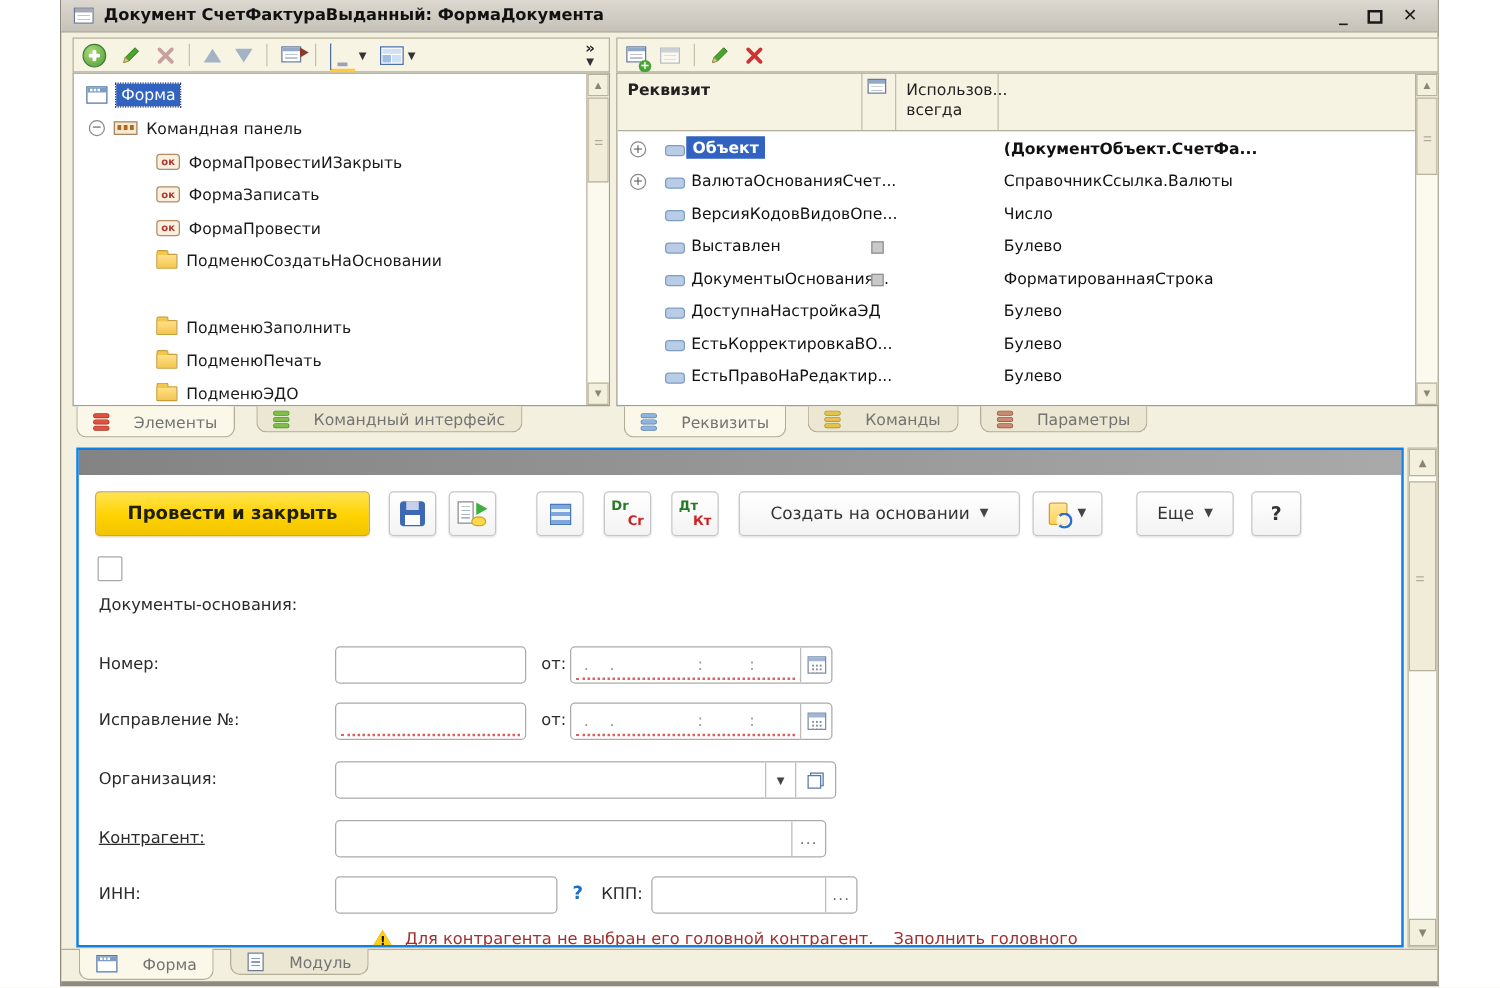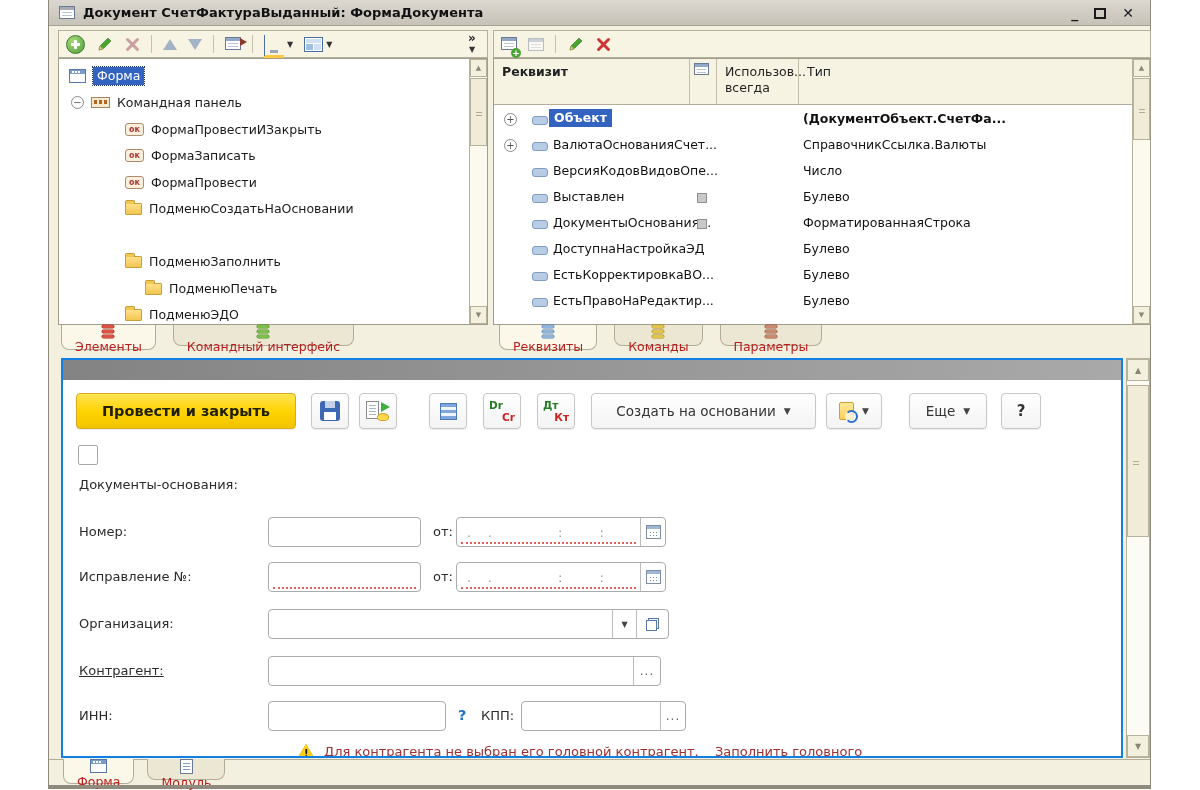--- a/index.html
+++ b/index.html
@@ -95,22 +95,22 @@
   .vsb { position:absolute; top:0; right:0; width:18px; height:100%; background:#fcf9ef; border-left:1px solid #b7b29c; }
   .vsb .sbtn { position:absolute; left:0; width:17px; height:18px; background:#f4f0de; border:1px solid #b7b29c;
                color:#8a8575; font-size:7px; display:flex; align-items:center; justify-content:center; }
   .vsb .up { top:0; } .vsb .dn { bottom:0; }
   .vsb .thumb { position:absolute; left:0; width:17px; background:#f1ecd8; border:1px solid #b7b29c; }
   .grip { position:absolute; left:5px; top:50%; width:6px; height:4px;
           border-top:1px solid #b0ab95; border-bottom:1px solid #b0ab95; }
 
   
   .tabbar { position:absolute; display:flex; gap:17px; align-items:flex-start; }
-  .tab { display:flex; align-items:center; gap:1px; padding:0 13px; border:1px solid #b2ad97; border-top:none;
-         border-radius:0 0 8px 8px; background:#ece7d2; height:21px; font-size:12.5px; color:#b91c1c; white-space:nowrap;flex-direction:column; }
+  .tab { display:flex; align-items:center; gap:20px; padding:0 13px; border:1px solid #b2ad97; border-top:none;
+         border-radius:0 0 8px 8px; background:#ece7d2; height:21px; font-size:12.5px; color:#737373; white-space:nowrap; }
   .tab.active { background:#fbf8ea; height:25px; }
   .stk { position:relative; width:12px; height:13px; flex:0 0 auto; }
   .stk i { position:absolute; left:0; width:12px; height:3px; border-radius:1.5px; }
   .stk i:nth-child(1){ top:0; } .stk i:nth-child(2){ top:5px; } .stk i:nth-child(3){ top:10px; }
   .stk.red i    { background:#dd5242; box-shadow:0 0 0 0.5px #a03020; }
   .stk.green i  { background:#7cbf4a; box-shadow:0 0 0 0.5px #4e8a28; }
   .stk.blue i   { background:#8fb4dc; box-shadow:0 0 0 0.5px #5a7fad; }
   .stk.yellow i { background:#e2c34c; box-shadow:0 0 0 0.5px #a88b20; }
   .stk.brown i  { background:#c98a70; box-shadow:0 0 0 0.5px #8f5540; }
 
@@ -296,21 +296,21 @@
         <span class="tlabel">ФормаПровести</span>
       </div>
       <div class="trow" style="top:136px; padding-left:66px;">
         <span class="folder-ico"></span>
         <span class="tlabel">ПодменюСоздатьНаОсновании</span>
       </div>
       <div class="trow" style="top:189px; padding-left:66px;">
         <span class="folder-ico"></span>
         <span class="tlabel">ПодменюЗаполнить</span>
       </div>
-      <div class="trow" style="top:216px; padding-left:86px;">
+      <div class="trow" style="top:216px; padding-left:66px;">
         <span class="folder-ico"></span>
         <span class="tlabel">ПодменюПечать</span>
       </div>
       <div class="trow" style="top:242px; padding-left:66px;">
         <span class="folder-ico"></span>
         <span class="tlabel">ПодменюЭДО</span>
       </div>
       <div class="vsb">
         <span class="sbtn up">▲</span>
         <span class="thumb" style="top:19px; height:68px;">
@@ -339,21 +339,20 @@
       </div>
     </div>
 
     <div class="grid">
       <div class="ghead">
         <div class="hcell" style="left:0; width:196px;font-weight:bold;">Реквизит</div>
         <div class="hcell" style="left:196px; width:27px; padding:4px 0 0 4px;">
           <span class="mtbl" style="width:15px; height:12px;"></span>
         </div>
         <div class="hcell" style="left:223px; width:82px;">Использов... всегда</div>
-        <div class="hcell" style="left:305px; right:0; border-right:none;">Тип</div>
       </div>
 
       <div class="grow" style="top:48px;">
         <span class="gexp exp">+</span>
         <span class="gpill"></span>
         <span class="gname gsel bold">Объект</span>
         <span class="gtype bold">(ДокументОбъект.СчетФа...</span>
       </div>
       <div class="grow" style="top:74px;">
         <span class="gexp exp">+</span>

